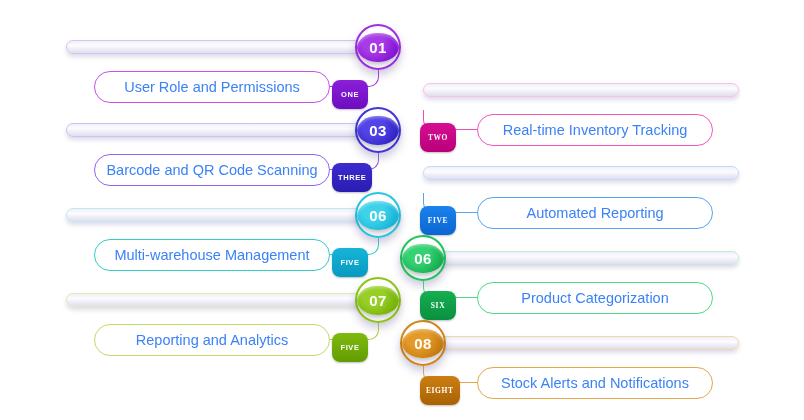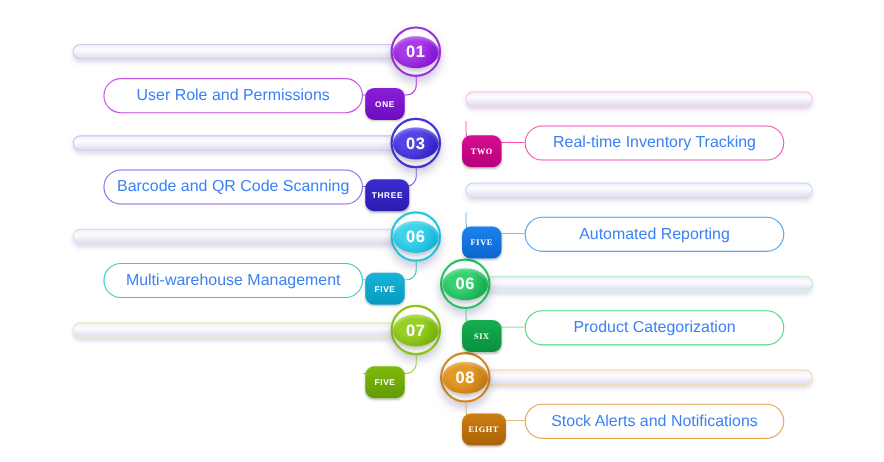--- a/index.html
+++ b/index.html
@@ -148,20 +148,21 @@
     <div class="pill">Product Categorization</div>
   </div>
 
   <div class="item left r7" style="--from: #97cf26; --to: #72ae04; --ring: #8bc516; --pill: #bedc6a; --badgeFrom: #7fba0e; --badgeTo: #639c02; --conn: #a5d43a; --barEdge: #dcedb2;">
     <div class="bar"></div>
     <div class="connector"></div>
     <div class="circle">
         <div class="circle-inner">07</div>
       </div>
     <div class="badge">FIVE</div>
+    <div class="pill">Reporting and Analytics</div>
   </div>
 
   <div class="item right r8" style="--from: #e49a28; --to: #bf750c; --ring: #d4861c; --pill: #e2a84b; --badgeFrom: #cc7e12; --badgeTo: #a96204; --conn: #e2a84b; --barEdge: #f0d8ae;">
     <div class="bar"></div>
     <div class="connector"></div>
     <div class="circle">
         <div class="circle-inner">08</div>
       </div>
     <div class="badge">EIGHT</div>
     <div class="pill">Stock Alerts and Notifications</div>

